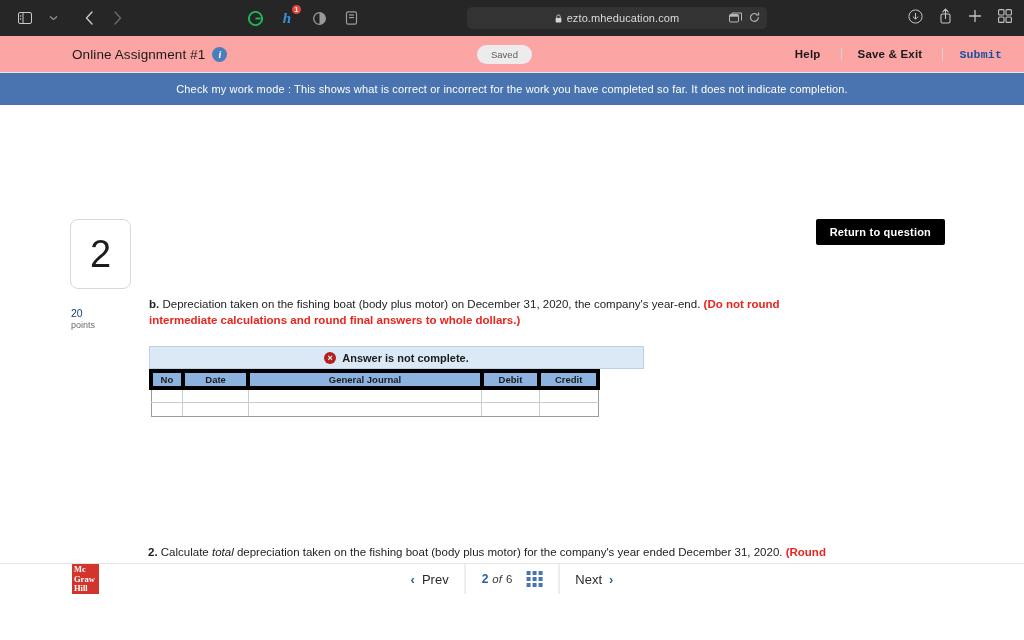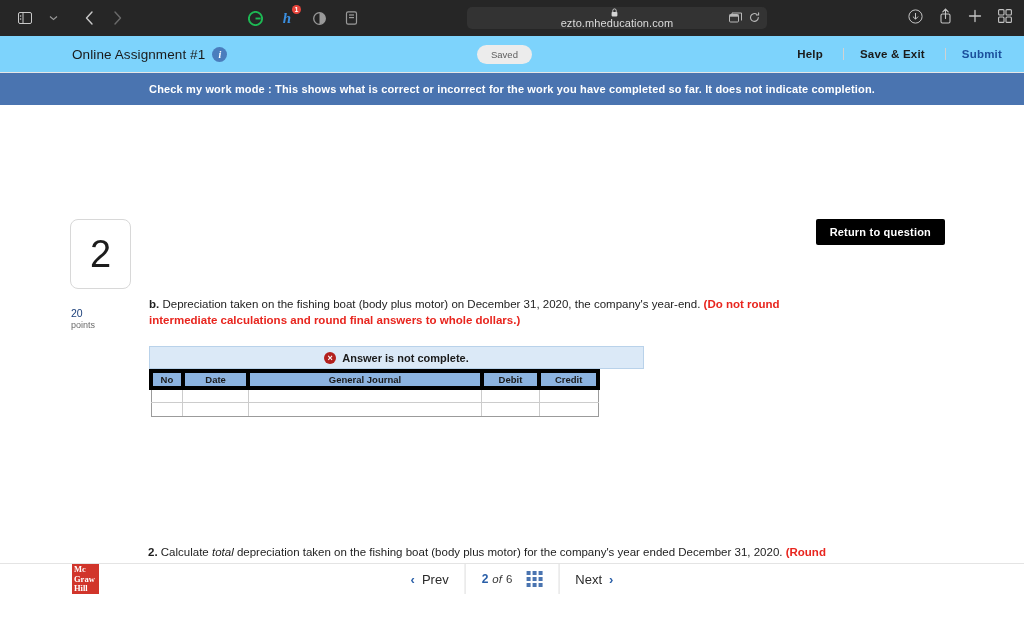--- a/index.html
+++ b/index.html
@@ -38,32 +38,31 @@
     padding: 0 1px;
   }
 
   .urlbar {
     width: 300px; height: 22px;
     background: #333333;
     border-radius: 5px;
     display: flex; align-items: center; justify-content: center;
     margin-left: 106px;
     position: relative;
-    flex-direction: column;
   }
   .urlbar .lock { margin-right: 5px; color: #d5d5d5; display:flex; }
   .url-text { color: #dcdcdc; font-size: 11px; letter-spacing: .1px; }
   .url-right { position: absolute; right: 7px; display: flex; align-items: center; gap: 7px; color: #b8b8b8; }
 
   .chrome-right { display: flex; align-items: center; gap: 16px; margin-left: auto; color: #c4c4c4; }
 
   
   .app-header {
     height: 37px; width: 1024px;
-    background: #7dd3fc;
+    background: #fca5a5;
     display: flex; align-items: center;
     padding: 0 22px 0 72px;
     border-bottom: 1px solid #e6e6e6;
     position: relative;
   }
   .assign-title { font-size: 13.5px; color: #1a1a1a; letter-spacing: .1px; }
   .info-icon {
     width: 15px; height: 15px; border-radius: 50%;
     background: #4a7dbd; color: #fff;
     font-size: 10px; font-weight: bold; font-style: italic;
@@ -76,30 +75,30 @@
     background: #ececec; color: #5d5d5d;
     font-size: 9.5px;
     padding: 4px 14px; border-radius: 11px;
   }
   .header-actions { margin-left: auto; display: flex; align-items: center; gap: 4px; }
   .hdr-link {
     font-size: 11.5px; font-weight: bold; color: #1a1a1a;
     padding: 0 16px; letter-spacing: .2px;
   }
   .hdr-link.sep { border-left: 1px solid #d2d2d2; }
-  .hdr-link.submit { color: #1b4f9c; padding-right: 0; }
+  .hdr-link.submit { color: #1b4f9c; padding-right: 0; font-family: Liberation Mono, monospace; }
 
   
   .notice-bar {
     height: 32px; width: 1024px;
     background: #4a74b0;
     display: flex; align-items: center; justify-content: center;
   }
   .notice-text {
-    color: #ffffff; font-size: 11px; font-weight: bold; letter-spacing: .15px;
+    color: #ffffff; font-size: 11px; font-weight: normal; letter-spacing: .15px;
   }
 
   
   .page-body { position: relative; width: 1024px; height: 504px; background: #fff; }
 
   .q-num-box {
     position: absolute; left: 70px; top: 114px;
     width: 61px; height: 70px;
     border: 1px solid #d8d8d8; border-radius: 8px;
     display: flex; align-items: center; justify-content: center;

